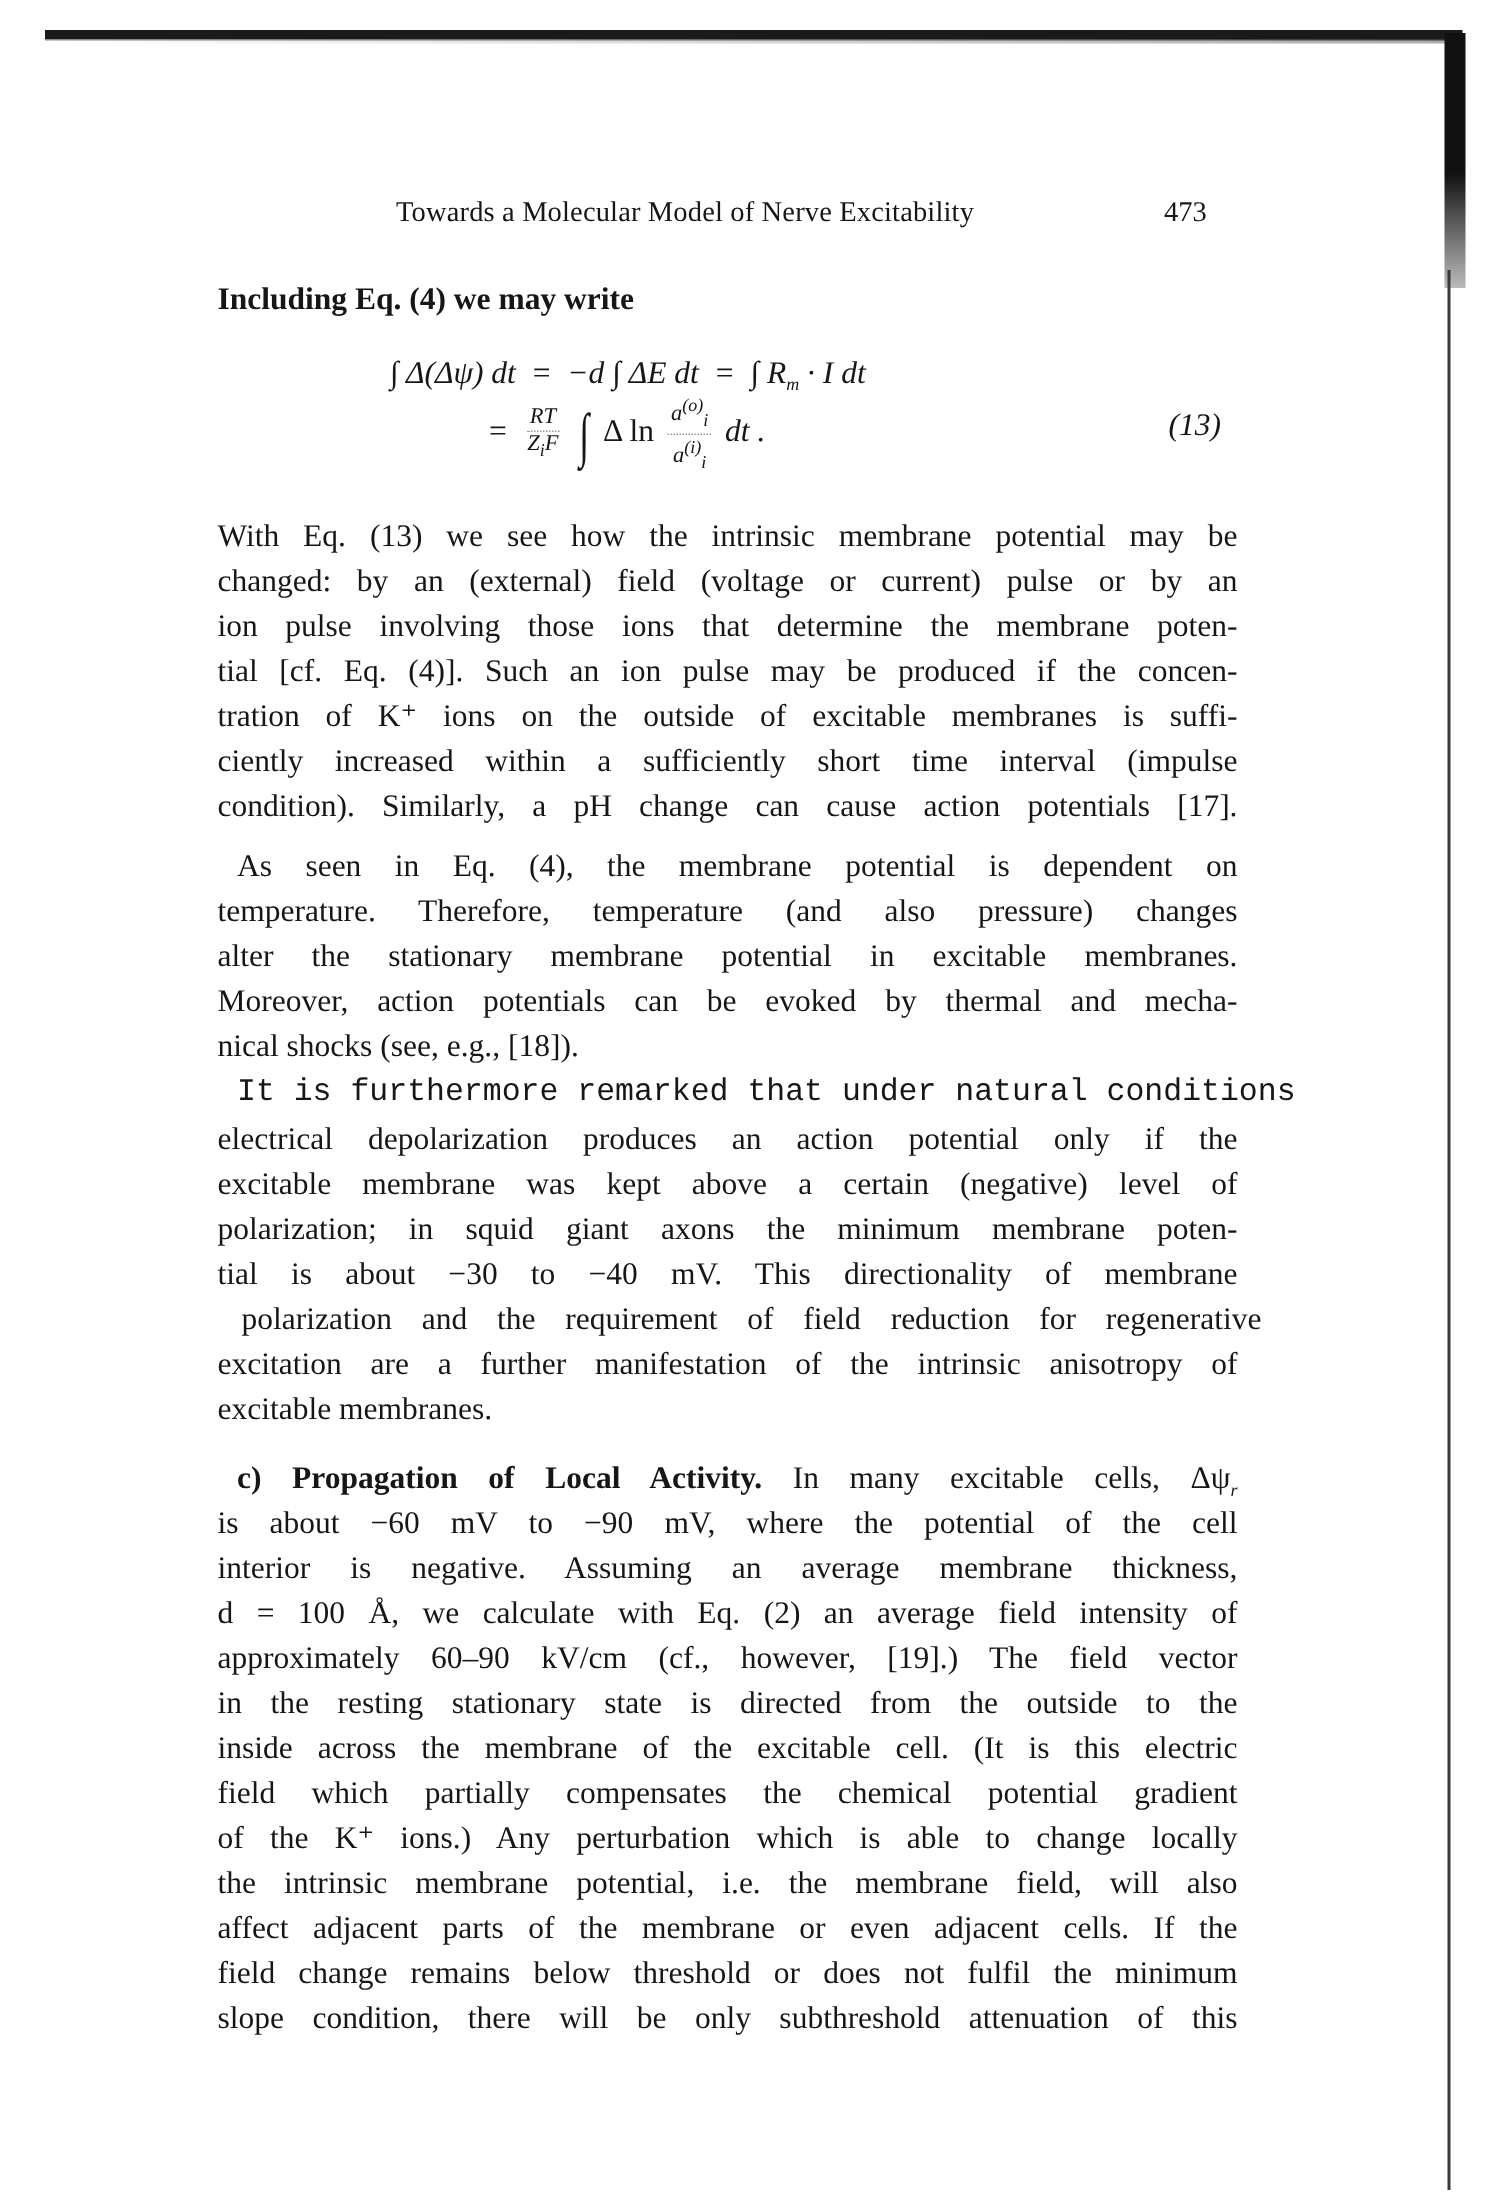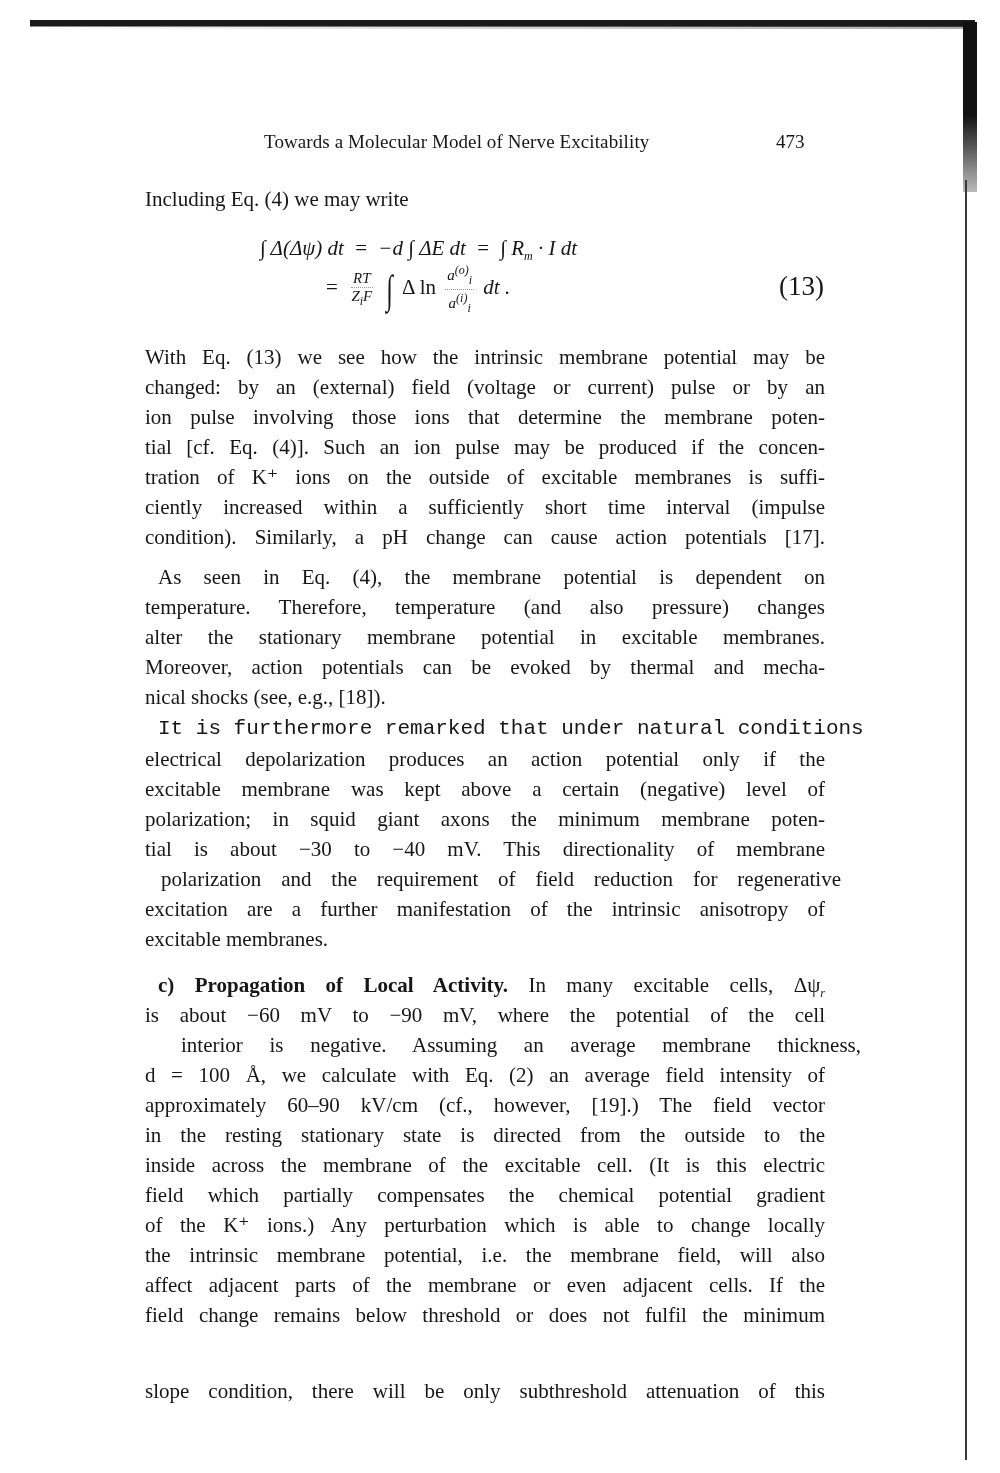--- a/index.html
+++ b/index.html
@@ -15,41 +15,41 @@
   .running-head { position: absolute; top: 131px; left: 240px; font-size: 19px; letter-spacing: 0.1px; margin-left: 24px; }
   .page-number { position: absolute; top: 131px; left: 776px; font-size: 19px; }
 
   .line { position: absolute; left: 145px; width: 680px; font-size: 21px; line-height: 30px;
           text-align: justify; text-align-last: justify; white-space: nowrap; }
   .line.last { text-align-last: left; }
   .line.indent { left: 158px; width: 667px; }
   .line > span { display: inline; }
 
   .eq { position: absolute; font-size: 21px; font-style: italic; white-space: nowrap; }
-  .eq-num { position: absolute; left: 779px; top: 271px; font-size: 27px; }
+  .eq-num { position: absolute; left: 779px; top: 271px; font-size: 21px; font-style: italic; }
   .frac { display: inline-block; vertical-align: middle; text-align: center; font-size: 15px; line-height: 17px; margin: 0 4px; }
   .frac .num { display: block; border-bottom: 1px dotted #999; padding: 0 2px; }
   .frac .den { display: block; }
   .int { font-size: 40px; font-style: normal; vertical-align: middle; display: inline-block; transform: scaleX(0.6); margin: 0 2px; }
   .bold { font-weight: bold; }
   .ital { font-style: italic; }
   sup, sub { font-size: 12px; }
 </style>
 </head>
 <body>
 
 <div class="top-rule"></div>
 <div class="top-rule-fade"></div>
 <div class="spine-thick"></div>
 <div class="spine-thin"></div>
 
 <div class="running-head">Towards a Molecular Model of Nerve Excitability</div>
 <div class="page-number">473</div>
 
-<div class="line last" style="top:184px;">Including Eq. (4) we may write</div>
+<div class="line last" style="top:184px;font-weight:bold;">Including Eq. (4) we may write</div>
 
 <div class="eq" style="left:260px; top:236px;">
   <span>∫ Δ(Δψ) dt</span>
   <span style="font-style:normal;margin:0 6px;">=</span>
   <span>−d ∫ ΔE dt</span>
   <span style="font-style:normal;margin:0 6px;">=</span>
   <span>∫ R</span><sub>m</sub>
   <span>· I dt</span>
 </div>
 
@@ -97,24 +97,24 @@
   <div class="line" style="top:894px;">excitation are a further manifestation of the intrinsic anisotropy of</div>
   <div class="line last" style="top:924px;">excitable membranes.</div>
 </div>
 
 <div>
   <div class="line indent" style="top:970px;">
     <span class="bold">c) Propagation of Local Activity.</span>
     <span><span>In many excitable cells, Δψ</span><sub class="ital">r</sub></span>
   </div>
   <div class="line" style="top:1000px;">is about −60 mV to −90 mV, where the potential of the cell</div>
-  <div class="line" style="top:1030px;margin-left:36px;">interior is negative. Assuming an average membrane thickness,</div>
+  <div class="line" style="top:1030px;">interior is negative. Assuming an average membrane thickness,</div>
   <div class="line" style="top:1060px;">d = 100 Å, we calculate with Eq. (2) an average field intensity of</div>
   <div class="line" style="top:1090px;">approximately 60–90 kV/cm (cf., however, [19].) The field vector</div>
   <div class="line" style="top:1120px;">in the resting stationary state is directed from the outside to the</div>
   <div class="line" style="top:1150px;">inside across the membrane of the excitable cell. (It is this electric</div>
   <div class="line" style="top:1180px;">field which partially compensates the chemical potential gradient</div>
   <div class="line" style="top:1210px;">of the K⁺ ions.) Any perturbation which is able to change locally</div>
   <div class="line" style="top:1240px;">the intrinsic membrane potential, i.e. the membrane field, will also</div>
   <div class="line" style="top:1270px;">affect adjacent parts of the membrane or even adjacent cells. If the</div>
   <div class="line" style="top:1300px;">field change remains below threshold or does not fulfil the minimum</div>
-  <div class="line" style="top:1330px;margin-top:46px;">slope condition, there will be only subthreshold attenuation of this</div>
+  <div class="line" style="top:1330px;">slope condition, there will be only subthreshold attenuation of this</div>
 </div>
 
 </body></html>

